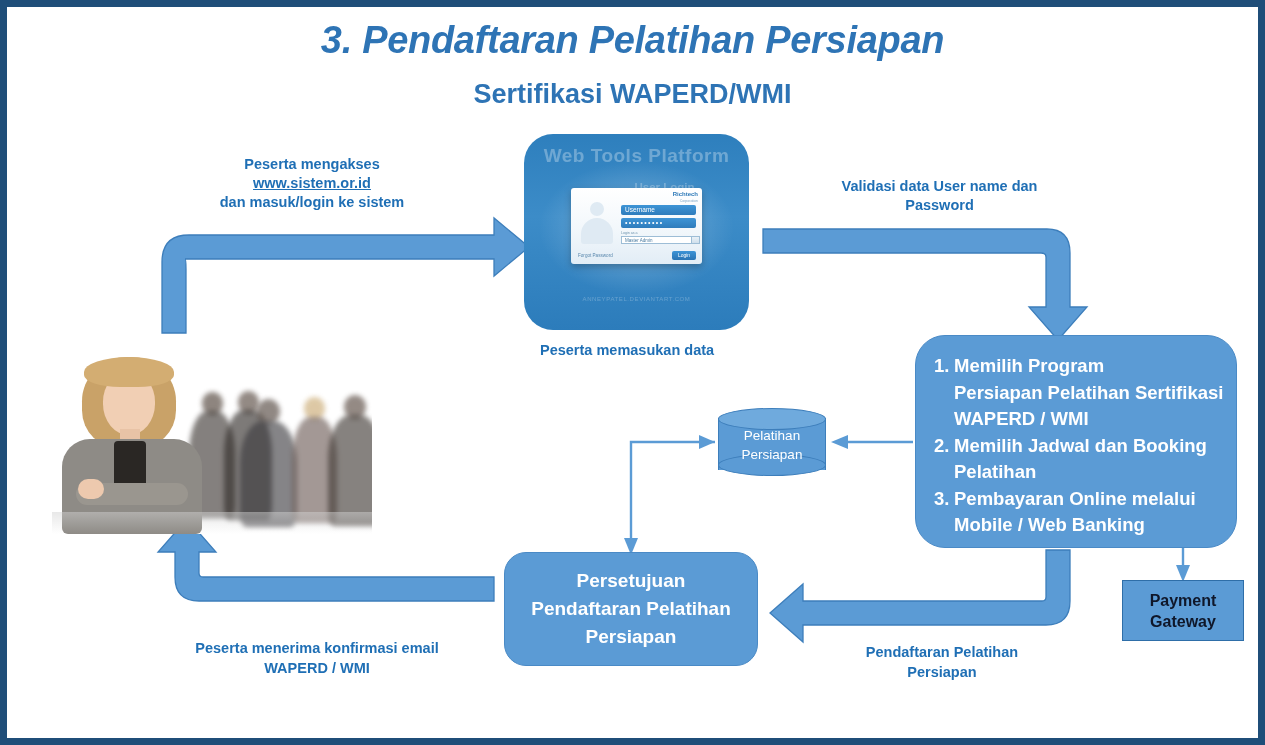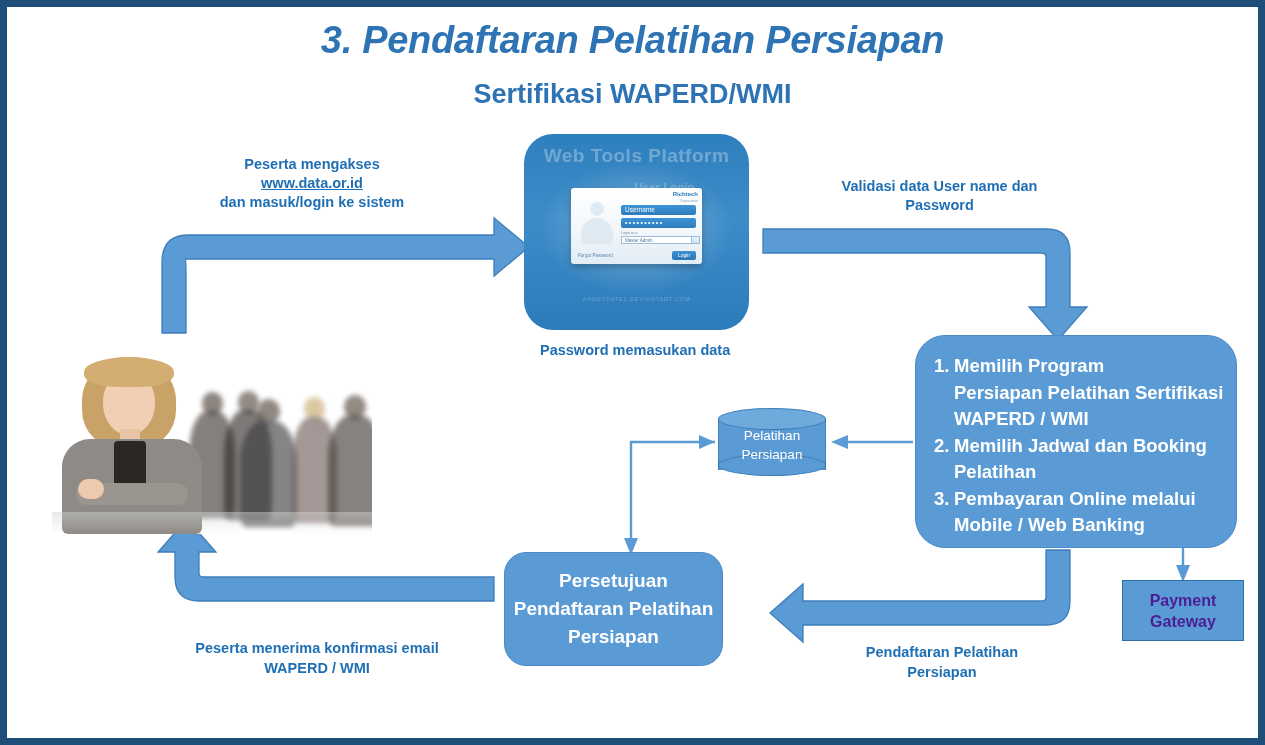--- a/index.html
+++ b/index.html
@@ -84,26 +84,26 @@
   .thick{fill:#5B9BD5;stroke:#3D7EBB;stroke-width:1.3;}
   .thin{fill:none;stroke:#5B9BD5;stroke-width:2.4;}
   .thinhead{fill:#5B9BD5;}
   
   #box-steps{left:908px;top:328px;width:322px;height:213px;border-radius:30px;
      background:#5B9BD5;border:1px solid #4A8AC6;box-sizing:border-box;
      padding:17px 10px 0 18px;color:#ffffff;font-weight:bold;font-size:18.5px;line-height:26.5px;}
   #box-steps ol{margin:0;padding:0;list-style:none;}
   #box-steps li{display:flex;margin:0;}
   #box-steps .num{width:20px;flex:none;}
-  #box-approve{left:497px;top:545px;width:219px;height:114px;border-radius:22px;
+  #box-approve{left:497px;top:545px;width:254px;height:114px;border-radius:22px;
      background:#5B9BD5;border:1px solid #4A8AC6;box-sizing:border-box;color:#ffffff;
      font-weight:bold;font-size:19px;line-height:28px;text-align:center;
      display:flex;align-items:center;justify-content:center;}
   #box-payment{left:1115px;top:573px;width:122px;height:61px;
-     background:#5B9BD5;border:1px solid #2E6EA8;box-sizing:border-box;color:#4c1d95;
+     background:#5B9BD5;border:1px solid #2E6EA8;box-sizing:border-box;color:#0f172a;
      font-weight:bold;font-size:16px;line-height:21px;text-align:center;
      display:flex;align-items:center;justify-content:center;}
   
   #cyl{left:711px;top:401px;width:108px;height:70px;}
   #cyl .body{position:absolute;left:0;top:10px;width:108px;height:52px;
      background:#5B9BD5;border-left:1px solid #3D7EBB;border-right:1px solid #3D7EBB;
      box-sizing:border-box;}
   #cyl .bot{position:absolute;left:0;top:46px;width:108px;height:22px;border-radius:50%;
      background:#5B9BD5;border:1px solid #3D7EBB;box-sizing:border-box;}
   #cyl .top{position:absolute;left:0;top:0;width:108px;height:22px;border-radius:50%;
@@ -135,31 +135,31 @@
     <path class="thin" d="M708,435 L624,435 L624,533"></path>
     <polygon class="thinhead" points="624,548 617,531 631,531"></polygon>
     <polygon class="thinhead" points="708,435 692,428 692,442"></polygon>
 
     <path class="thin" d="M1176,541 L1176,562"></path>
     <polygon class="thinhead" points="1176,575 1169,558 1183,558"></polygon>
   </svg>
 
   <div class="abs cap" id="cap-access">
     <div>Peserta mengakses</div>
-    <div class="url">www.data.or.id</div>
+    <div class="url">www.sistem.or.id</div>
     <div>dan masuk/login ke sistem</div>
   </div>
 
   <div class="abs cap" id="cap-validate">
     <div>Validasi data User name dan</div>
     <div>Password</div>
   </div>
 
   <div class="abs cap" id="cap-login">
-    <div>Password memasukan data</div>
+    <div>Peserta memasukan data</div>
   </div>
 
   <div class="abs cap" id="cap-email">
     <div>Peserta menerima konfirmasi email</div>
     <div>WAPERD / WMI</div>
   </div>
 
   <div class="abs cap" id="cap-send">
     <div>Pendaftaran Pelatihan</div>
     <div>Persiapan</div>

